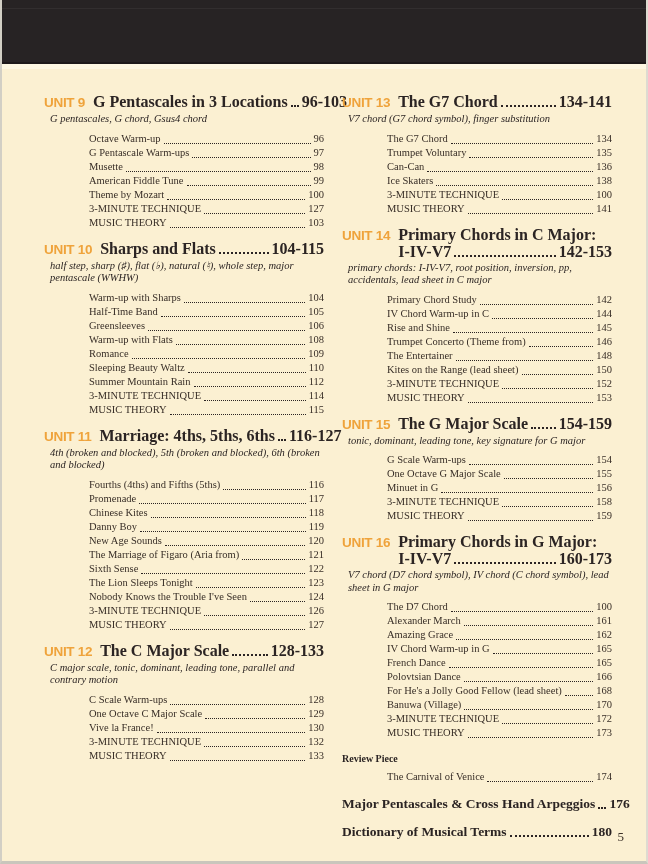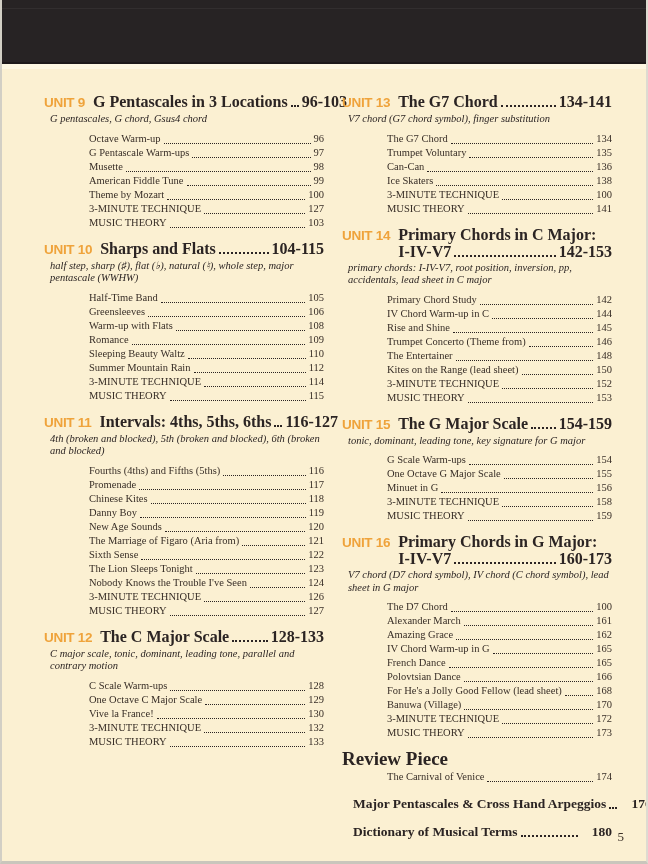--- a/index.html
+++ b/index.html
@@ -92,33 +92,33 @@
     display: flex;
     align-items: baseline;
     font-size: 10.5px;
     line-height: 14px;
     color: #382e27;
   }
   .toc-item .label, .toc-item .pg { white-space: nowrap; }
 
   .plain-heading {
     font-weight: bold;
-    font-size: 19px;
+    font-size: 10px;
     line-height: 17px;
     margin-bottom: 3px;
   }
   .backmatter {
     display: flex;
     align-items: baseline;
     font-weight: bold;
     font-size: 13.5px;
     line-height: 16px;
     margin-top: 12px;
   }
-  .backmatter .label, .backmatter .pg { white-space: nowrap; margin-left: 11px; }
+  .backmatter .label, .backmatter .pg { white-space: nowrap; }
 
   .folio {
     position: absolute;
     right: 22px;
     bottom: 16px;
     font-size: 13px;
     color: #3a3027;
   }
 </style>
 </head>
@@ -187,20 +187,25 @@
               <div class="head-row">
                 <span class="unit-title">Sharps and Flats</span>
                 <span class="leader"></span>
                 <span class="unit-pages">104-115</span>
               </div>
             </div>
           </div>
           <div class="subtitle">half step, sharp (♯), flat (♭), natural (♮), whole step, major pentascale (WWHW)</div>
           <div class="items">
             <div class="toc-item">
+              <span class="label">Warm-up with Sharps</span>
+              <span class="leader thin"></span>
+              <span class="pg">104</span>
+            </div>
+            <div class="toc-item">
               <span class="label">Half-Time Band</span>
               <span class="leader thin"></span>
               <span class="pg">105</span>
             </div>
             <div class="toc-item">
               <span class="label">Greensleeves</span>
               <span class="leader thin"></span>
               <span class="pg">106</span>
             </div>
             <div class="toc-item">
@@ -233,21 +238,21 @@
               <span class="leader thin"></span>
               <span class="pg">115</span>
             </div>
           </div>
         </div>
         <div class="section">
           <div class="unit-head">
             <span class="unit-label">UNIT 11</span>
             <div class="head-lines">
               <div class="head-row">
-                <span class="unit-title">Intervals: 4ths, 5ths, 6ths</span>
+                <span class="unit-title">Marriage: 4ths, 5ths, 6ths</span>
                 <span class="leader"></span>
                 <span class="unit-pages">116-127</span>
               </div>
             </div>
           </div>
           <div class="subtitle">4th (broken and blocked), 5th (broken and blocked), 6th (broken and blocked)</div>
           <div class="items">
             <div class="toc-item">
               <span class="label">Fourths (4ths) and Fifths (5ths)</span>
               <span class="leader thin"></span>

